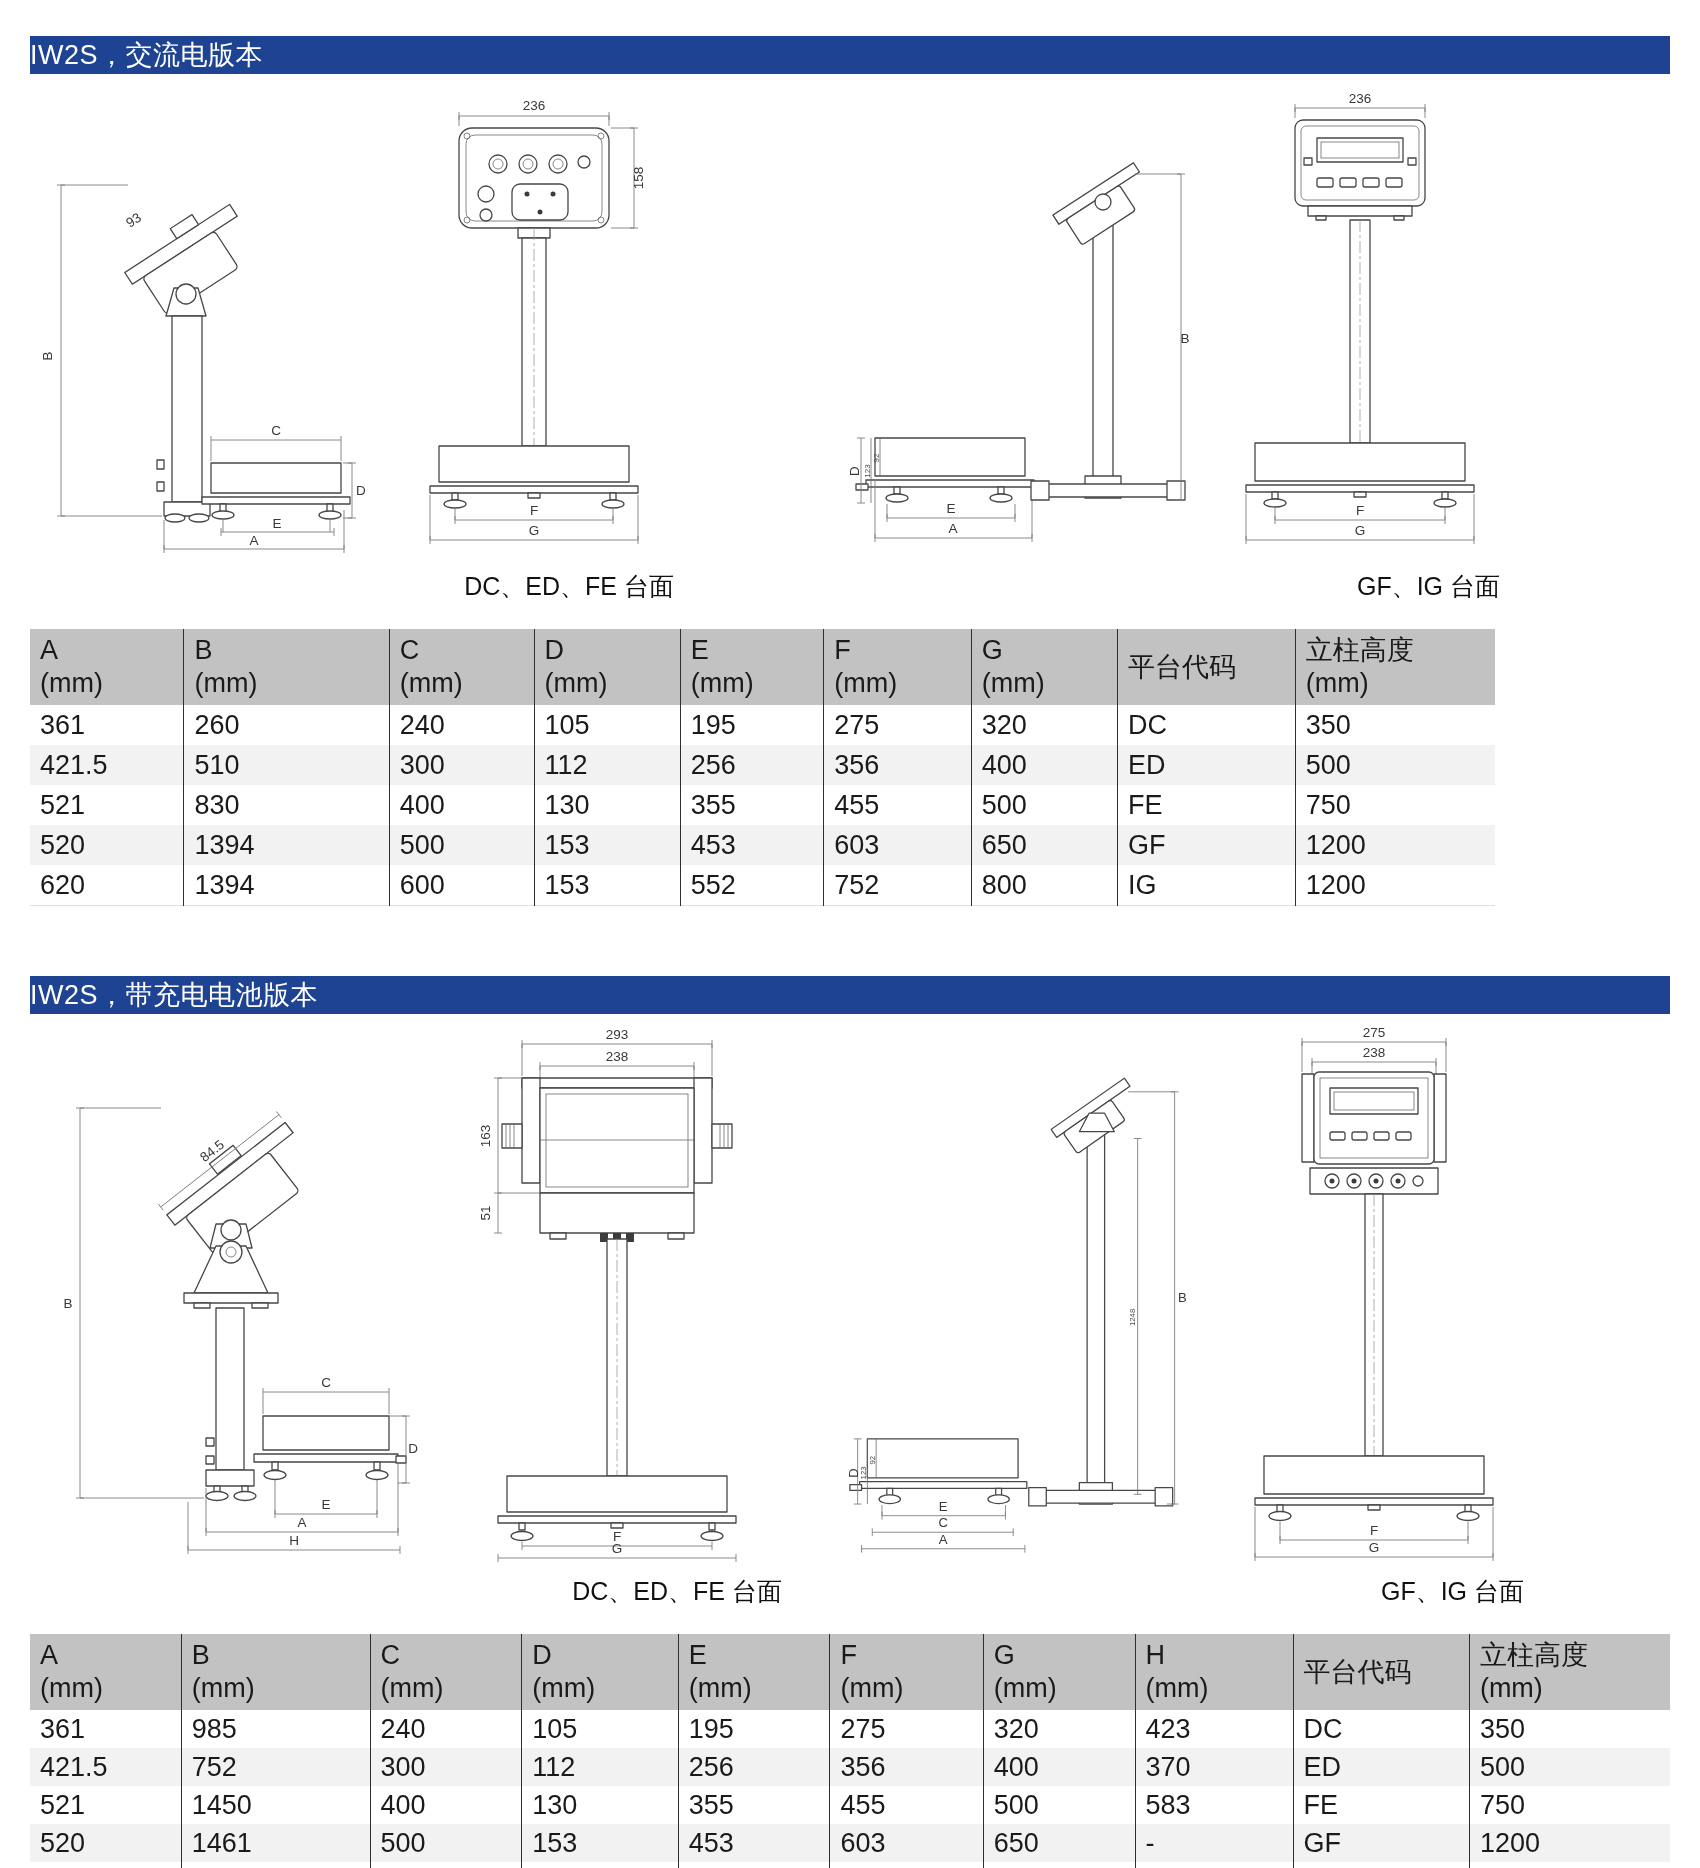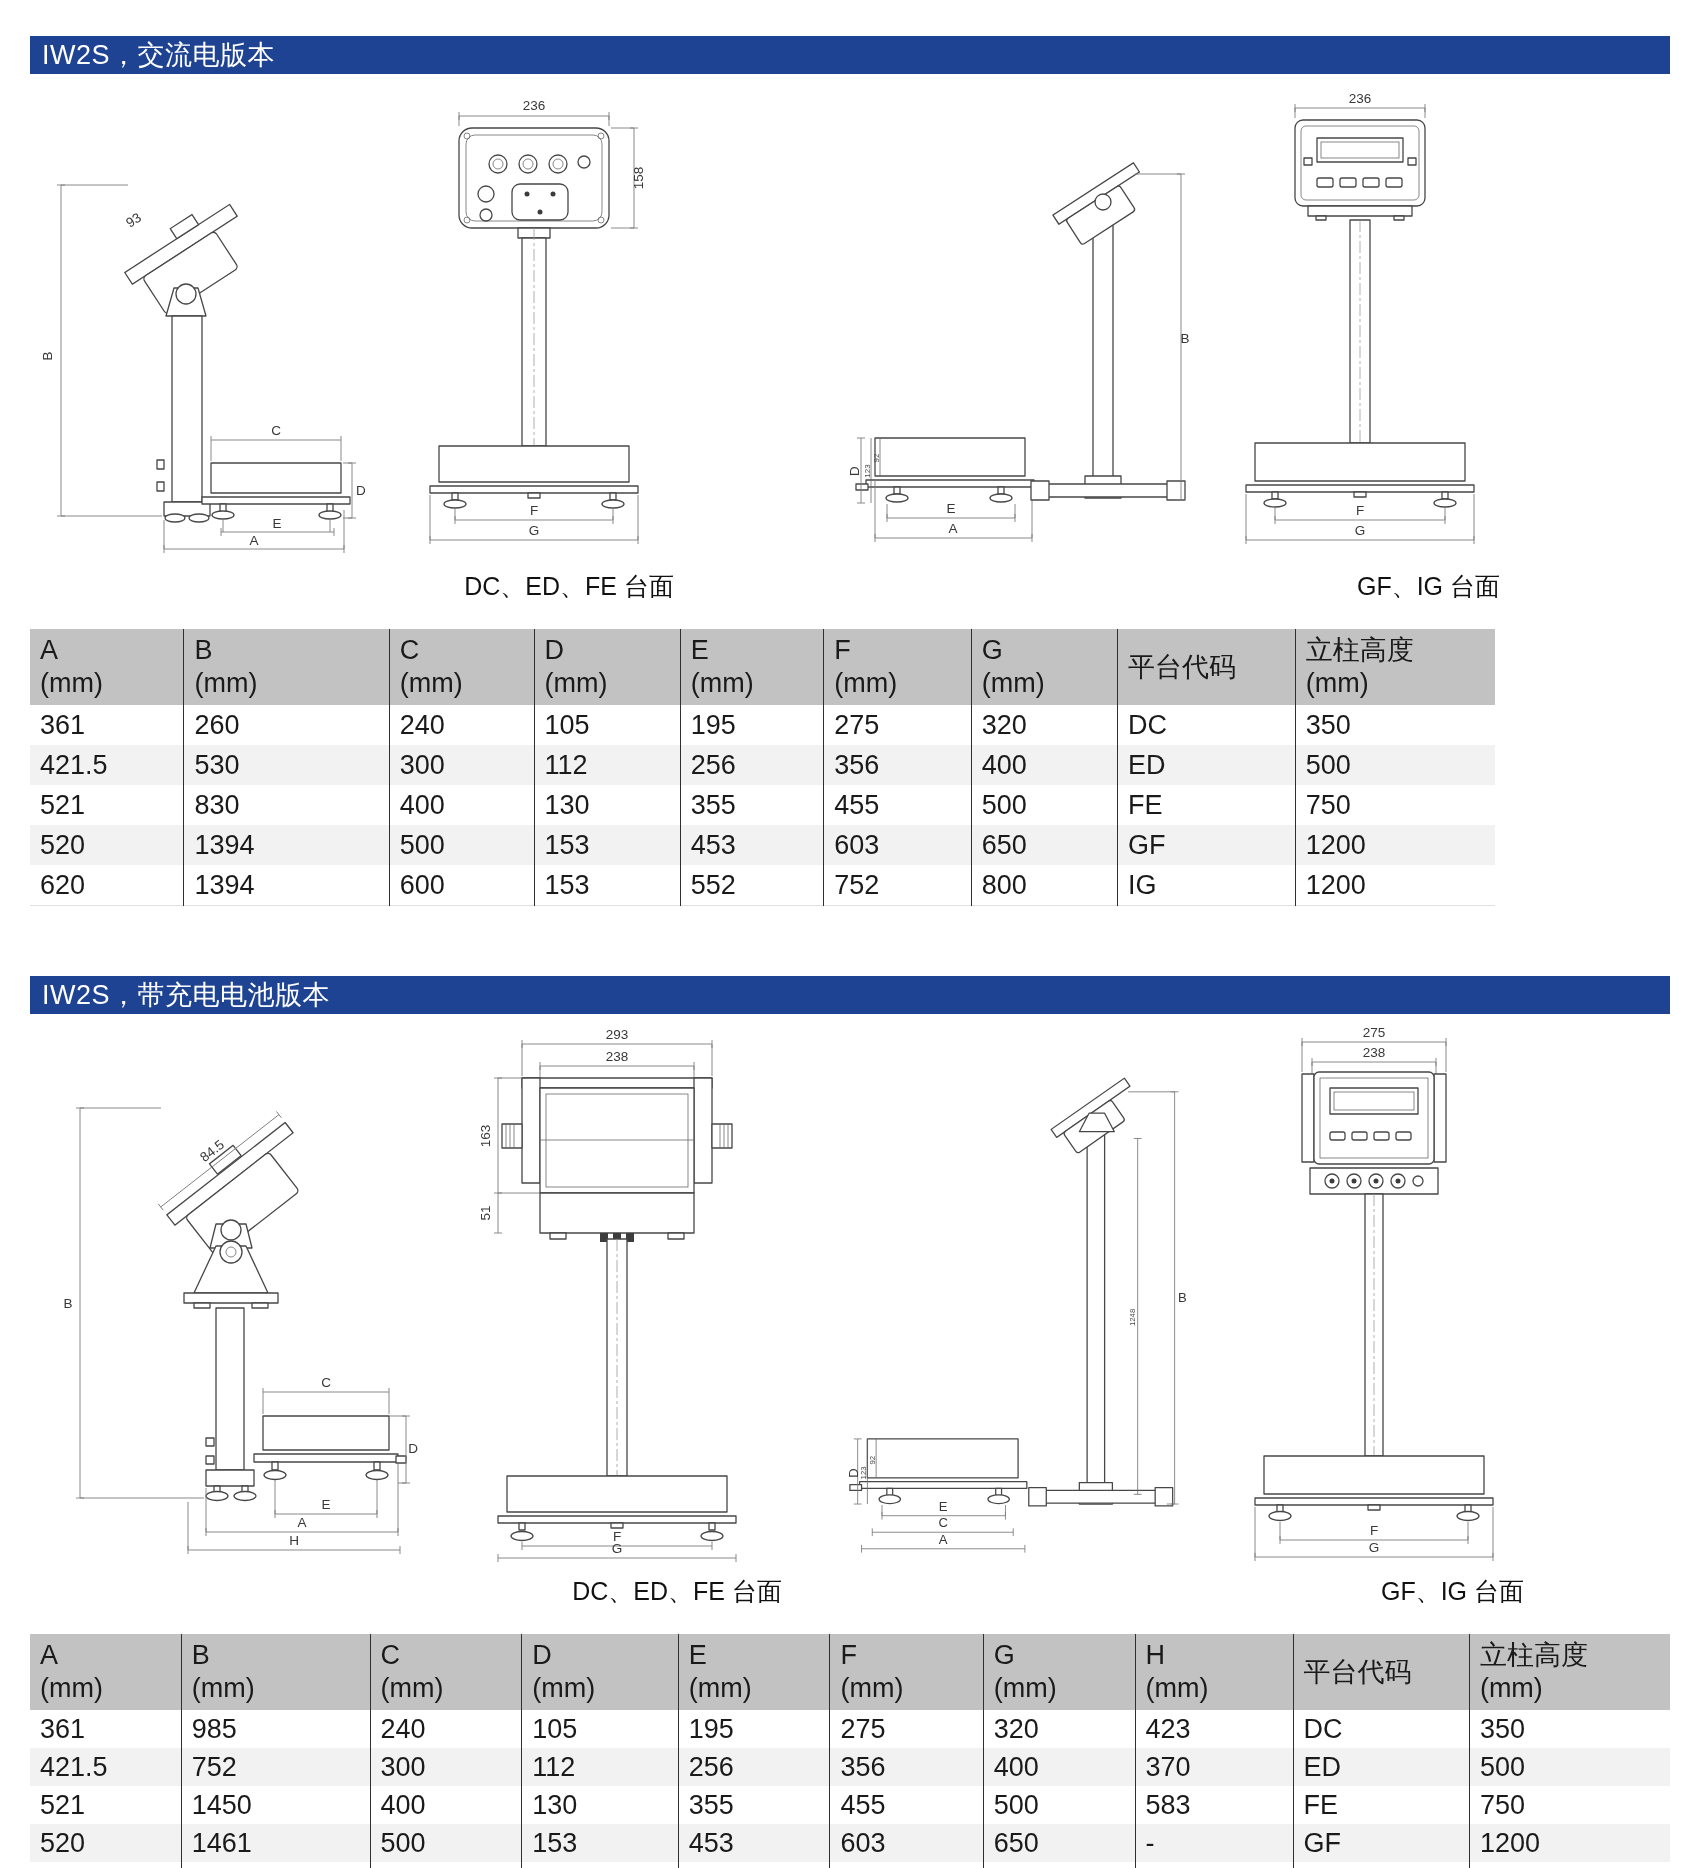--- a/index.html
+++ b/index.html
@@ -1,19 +1,19 @@
 <!DOCTYPE html>
 <html style="--bar: #1e4392; --thbg: #c2c2c2; --alt: #f2f2f2;"><head>
 <meta charset="utf-8">
 <style>
   html,body { margin:0; padding:0; background:#ffffff; }
   body { font-family:"Liberation Sans", sans-serif; color:#1a1a1a; }
   .page { width:1700px; box-sizing:border-box; padding:36px 30px 0 30px; }
 
-  .bar { height:38px; display:flex; align-items:center; padding-left:12px;
+  .bar { height:38px; display:flex; align-items:center; padding-left:0;
          color:#ffffff; font-size:27px; letter-spacing:0.5px;
          background:var(--bar,#1e4392); }
 
   .drawrow { display:flex; justify-content:space-between; margin-top:14px; }
   .dgroup  { display:flex; flex-direction:column; }
   .dgroup.gl1 { margin-left:6px; }
   .dgroup.gr1 { margin-right:170px; }
   .dgroup.gl2 { margin-left:26px; }
   .dgroup.gr2 { margin-right:146px; }
   .dpair   { display:flex; align-items:flex-end; gap:28px; }
@@ -285,21 +285,21 @@
             <td>240</td>
             <td>105</td>
             <td>195</td>
             <td>275</td>
             <td>320</td>
             <td>DC</td>
             <td>350</td>
           </tr>
           <tr class="alt">
             <td>421.5</td>
-            <td>530</td>
+            <td>510</td>
             <td>300</td>
             <td>112</td>
             <td>256</td>
             <td>356</td>
             <td>400</td>
             <td>ED</td>
             <td>500</td>
           </tr>
           <tr>
             <td>521</td>

